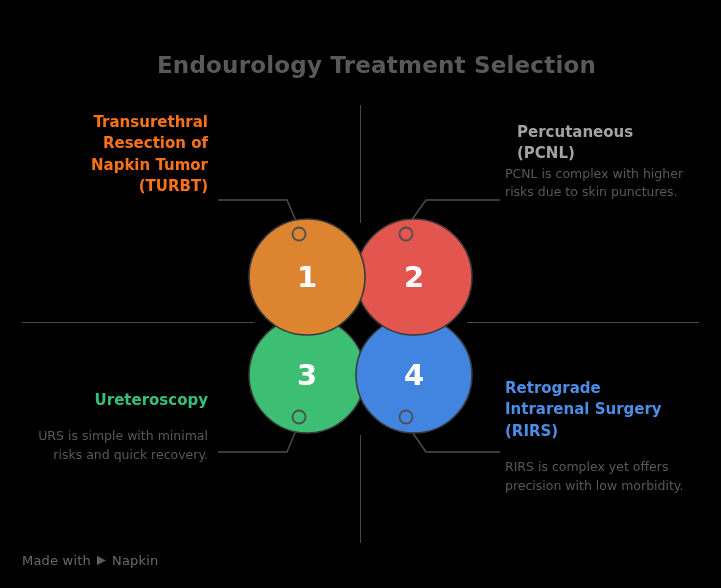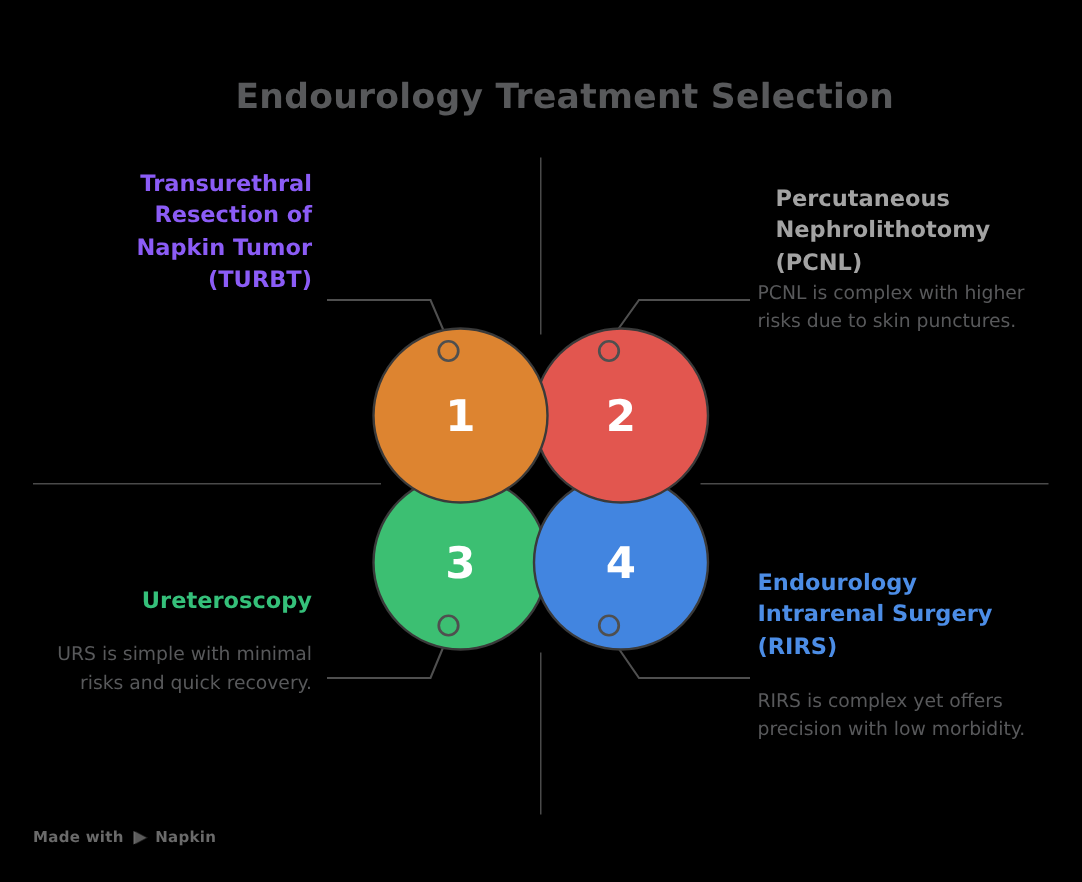--- a/index.html
+++ b/index.html
@@ -64,21 +64,21 @@
   }
   .block .body {
     font-size: 12.5px;
     font-weight: 400;
     line-height: 1.5;
     color: #58595b;
     margin: 0;
   }
 
   .block-turbt { left: 18px;  top: 112px; width: 190px; text-align: right; }
-  .block-turbt .heading { color: #8b5cf6; }
+  .block-turbt .heading { color: #f97316; }
   .block-turbt .body    { margin-top: 14px; }
 
   .block-pcnl  { left: 505px; top: 122px; width: 200px; text-align: left; }
   .block-pcnl .heading { color: #a3a3a3; margin-left: 12px; }
   .block-pcnl .body    { }
 
   .block-urs   { left: 18px;  top: 390px; width: 190px; text-align: right; }
   .block-urs .heading { color: #35c07a; }
   .block-urs .body    { margin-top: 16px; }
 
@@ -87,22 +87,22 @@
   .block-rirs .body    { margin-top: 16px; }
 
   
   .footer {
     position: absolute;
     left: 22px;
     top: 553px;
     display: flex;
     align-items: center;
     gap: 5px;
-    font-size: 10px;
-    font-weight: 700;
+    font-size: 13px;
+    font-weight: 400;
     color: #6a6a6a;
     letter-spacing: 0.2px;
   }
   .footer .logo-mark {
     display: inline-flex;
     align-items: center;
   }
 </style>
 </head>
 <body>
@@ -151,36 +151,35 @@
       <div>Transurethral</div>
       <div>Resection of</div>
       <div>Napkin Tumor</div>
       <div>(TURBT)</div>
     </div>
   </div>
 
   <div class="block block-pcnl">
     <div class="heading">
       <div>Percutaneous</div>
-      <div>Nephrolithotomy</div>
       <div>(PCNL)</div>
     </div>
     <div class="body">PCNL is complex with higher risks due to skin punctures.</div>
   </div>
 
   <div class="block block-urs">
     <div class="heading">
       <div>Ureteroscopy</div>
     </div>
     <div class="body">URS is simple with minimal risks and quick recovery.</div>
   </div>
 
   <div class="block block-rirs">
     <div class="heading">
-      <div>Endourology</div>
+      <div>Retrograde</div>
       <div>Intrarenal Surgery</div>
       <div>(RIRS)</div>
     </div>
     <div class="body">RIRS is complex yet offers precision with low morbidity.</div>
   </div>
 
   <div class="footer">
     <span>Made with</span>
     <span class="logo-mark">
       <svg width="11" height="11" viewBox="0 0 11 11">

